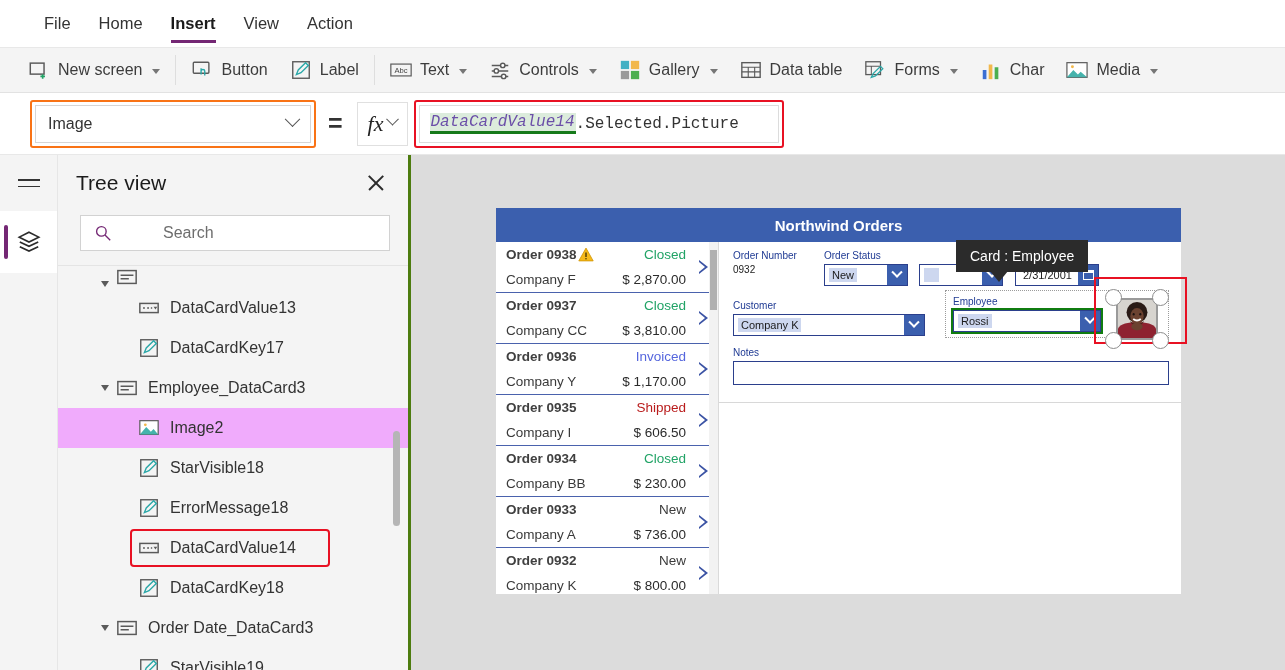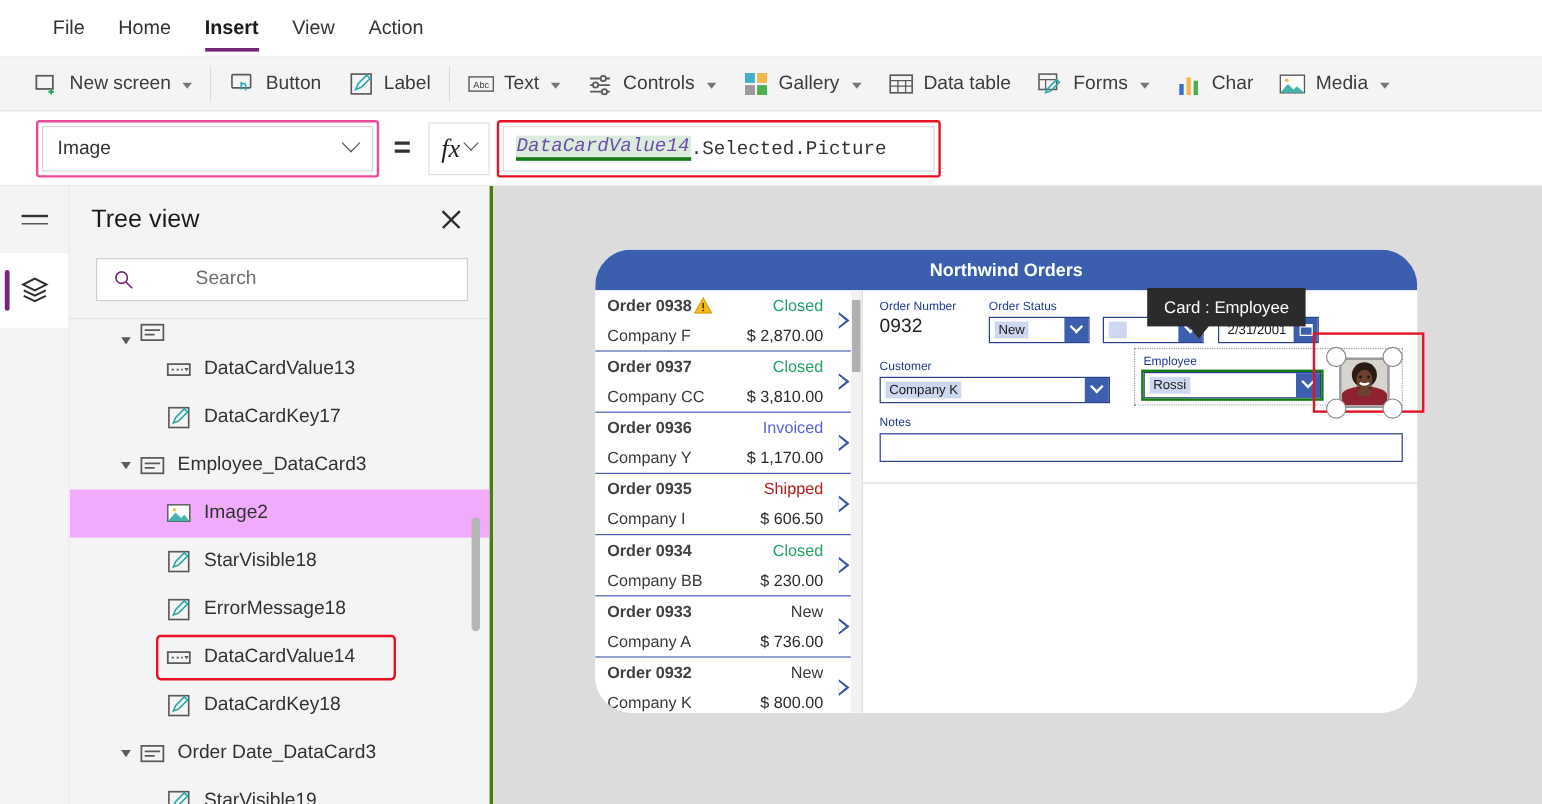--- a/index.html
+++ b/index.html
@@ -59,21 +59,21 @@
   }
 
   
   .propbar {
     position: absolute; left: 0; top: 93px; width: 1285px; height: 62px;
     background: #ffffff; border-bottom: 1px solid #e8e8e8;
     display: flex; align-items: center;
   }
   .prop-select-wrap {
     position: relative; margin-left: 30px;
-    border: 2px solid #ec4899; border-radius: 3px;
+    border: 2px solid #f97316; border-radius: 3px;
     padding: 3px;
   }
   .prop-select {
     width: 276px; height: 38px;
     border: 1px solid #d6d6d6; background: #fff;
     display: flex; align-items: center; justify-content: space-between;
     padding: 0 12px; font-size: 16px; color: #333; cursor: pointer;
   }
   .chev {
     width: 11px; height: 11px; flex: none;
@@ -172,21 +172,21 @@
     border-radius: 4px;
   }
 
   
   .canvas {
     position: absolute; left: 411px; top: 155px; width: 874px; height: 515px;
     background: #dcdcdc;
   }
   .screen {
     position: absolute; left: 85px; top: 53px; width: 685px; height: 386px;
-    background: #ffffff; overflow: hidden; border-radius: 30px;
+    background: #ffffff; overflow: hidden;
   }
   .app-header {
     height: 34px; background: #3b5fae; color: #fff;
     display: flex; align-items: center; justify-content: center;
     font-size: 15px; font-weight: bold;
   }
   .app-body { display: flex; height: 352px; }
 
   
   .gallery { width: 222px; position: relative; background: #fff; }
@@ -215,21 +215,21 @@
     border-bottom: 5px solid transparent;
   }
   .warn-tri { width: 16px; height: 15px; flex: none; margin-left: -1px; }
   .g-scroll { position: absolute; right: 0; top: 0; width: 9px; height: 100%; background: #f2f2f2; }
   .g-thumb { position: absolute; right: 1px; top: 8px; width: 7px; height: 60px; background: #b0b0b0; }
 
   
   .form { flex: 1; position: relative; background: #fff; border-left: 1px solid #dadada; }
   .fld { position: absolute; }
   .f-lbl { font-size: 10px; color: #1f3a93; margin-bottom: 3px; }
-  .f-plain { font-size: 16px; color: #222; }
+  .f-plain { font-size: 10px; color: #222; }
   .f-input {
     height: 22px; border: 1.5px solid #2b3f8c; background: #fff;
     display: flex; align-items: center; position: relative;
   }
   .f-val { font-size: 11px; color: #1b1b1b; background: #cdd7ef; padding: 1px 3px; margin-left: 4px; }
   .f-drop {
     position: absolute; right: 0; top: 0; bottom: 0; width: 20px;
     background: #3b5fae; display: flex; align-items: center; justify-content: center;
   }
   .f-drop .dc {

